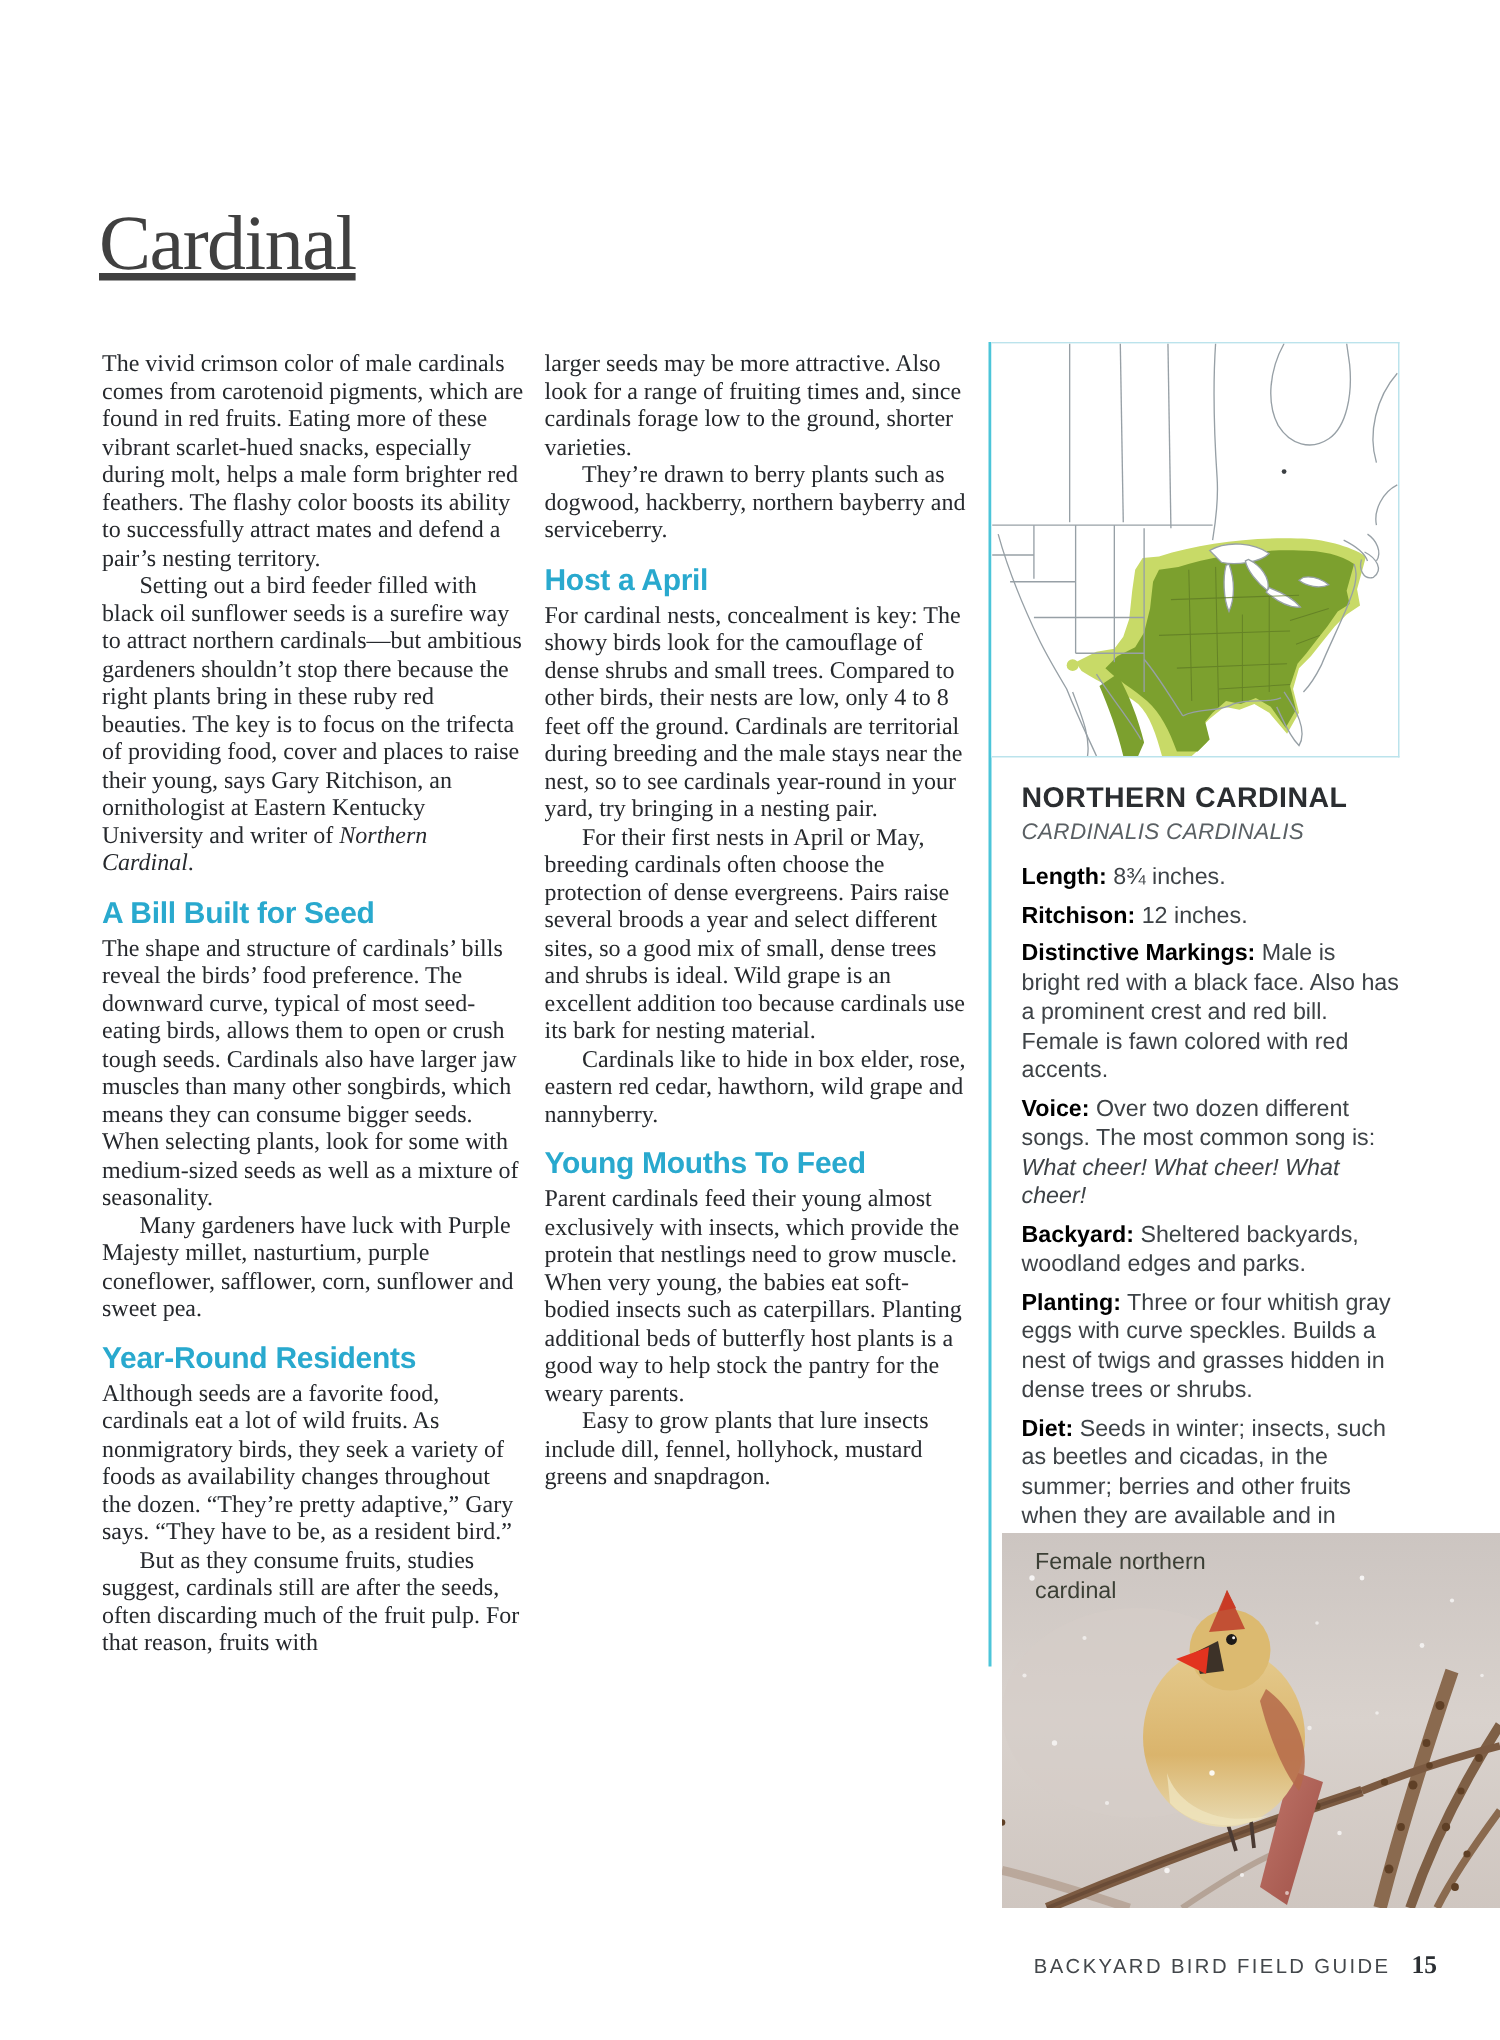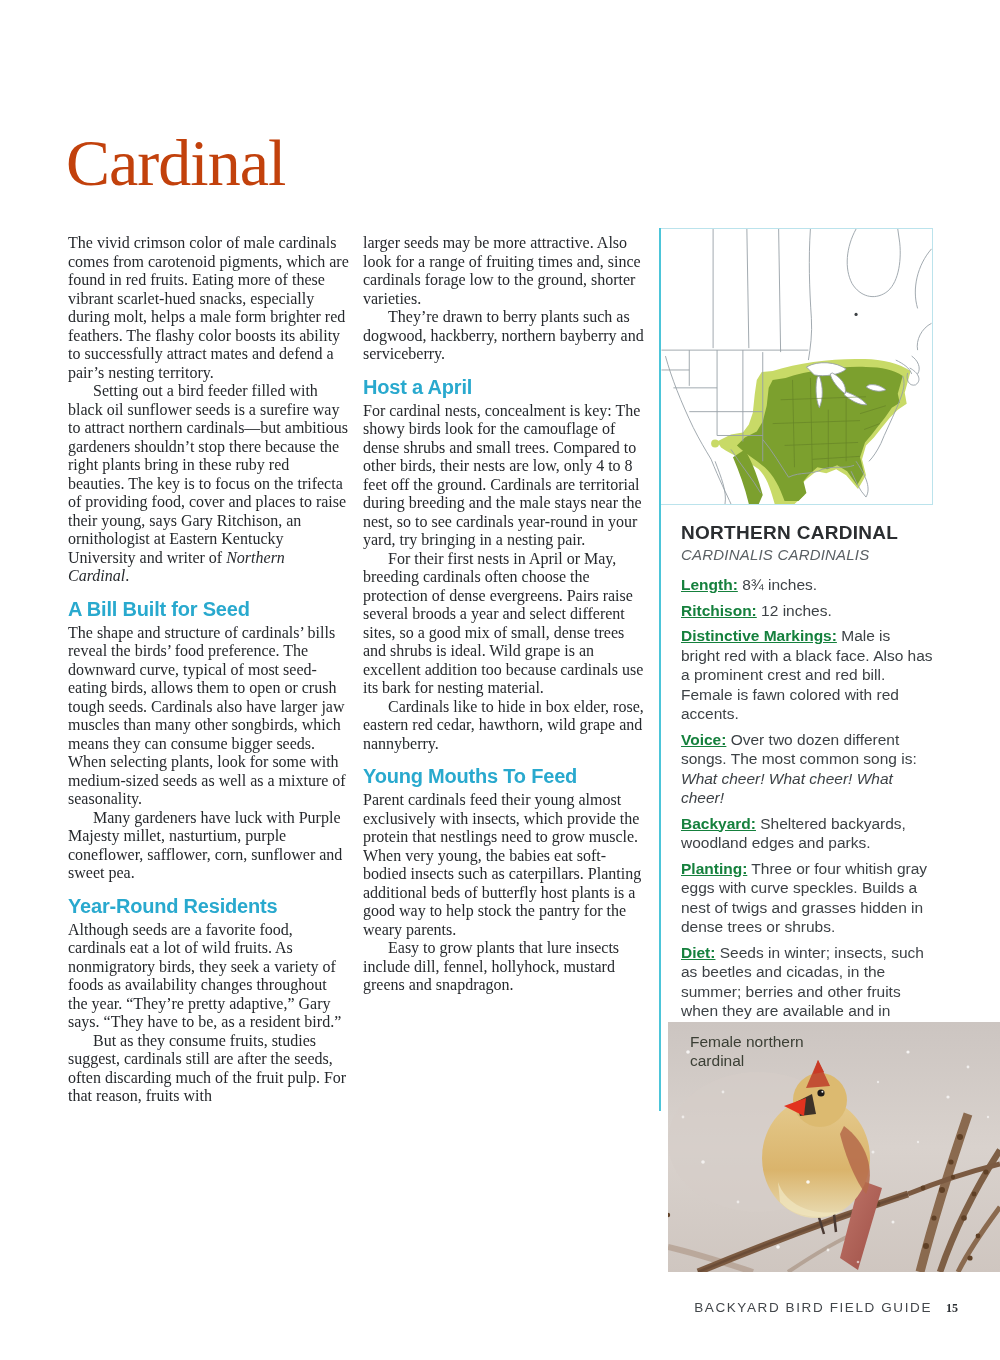--- a/index.html
+++ b/index.html
@@ -4,21 +4,21 @@
 <style>
   html,body{margin:0;padding:0;}
   body{
     width:1000px;height:1360px;position:relative;background:#ffffff;
     font-family:"Liberation Serif", serif;color:#26292d;
     -webkit-font-smoothing:antialiased;
   }
   .page-title{
     position:absolute;left:66px;top:130px;margin:0;
     font-family:"Liberation Serif", serif;font-weight:400;
-    font-size:66px;line-height:66px;color:#c2410c;letter-spacing:-1px;
+    font-size:52px;line-height:66px;color:#404040;letter-spacing:-1px;text-decoration:underline;
   }
   .col{position:absolute;top:234px;font-size:16px;line-height:18.5px;}
   .col1{left:68px;width:281px;}
   .col2{left:363px;width:284px;}
   .bp{margin:0;}
   .indent{text-indent:25px;}
   .bp em{font-style:italic;}
   h2.sec{
     font-family:"Liberation Sans", sans-serif;font-weight:700;
     font-size:20px;line-height:23px;color:#29a9ce;
@@ -39,57 +39,57 @@
   }
   .facts h3{
     margin:0 0 2px 0;font-size:19px;line-height:22px;
     color:#2b2e31;letter-spacing:0.3px;font-weight:700;
   }
   .sci{
     margin:0 0 11px 0;font-size:15px;line-height:18px;
     font-style:italic;color:#5a6064;letter-spacing:0.2px;
   }
   .fact{margin:0 0 6px 0;font-size:15.5px;line-height:19.5px;color:#3d4246;}
-  .fact strong{color:#15803d;font-weight:700;text-decoration:underline;}
+  .fact strong{color:#000000;font-weight:700;}
   .fact em{font-style:italic;}
   
   .photo{position:absolute;left:668px;top:1022px;width:392px;height:250px;overflow:hidden;}
   .photo svg{display:block;}
   .photo .caption{
     position:absolute;left:22px;top:10px;width:135px;
     font-family:"Liberation Sans", sans-serif;font-size:15.5px;
     line-height:19px;color:#3b3f35;
   }
   
   .footer{
     position:absolute;top:1300px;right:42px;
     display:flex;align-items:baseline;gap:14px;
     font-family:"Liberation Sans", sans-serif;
   }
   .footer .ftext{
     font-size:13.5px;letter-spacing:1.6px;color:#43474b;font-weight:400;text-align:right;
   }
   .footer .pageno{
     font-family:"Liberation Serif", serif;font-weight:700;
-    font-size:12px;color:#2b2f33;
+    font-size:17px;color:#2b2f33;
   }
 </style>
 </head>
 <body>
 
 <h1 class="page-title">Cardinal</h1>
 
 <div class="col col1">
   <p class="bp">The vivid crimson color of male cardinals comes from carotenoid pigments, which are found in red fruits. Eating more of these vibrant scarlet-hued snacks, especially during molt, helps a male form brighter red feathers. The flashy color boosts its ability to successfully attract mates and defend a pair’s nesting territory.</p>
   <p class="bp indent"><span>Setting out a bird feeder filled with black oil sunflower seeds is a surefire way to attract northern cardinals—but ambitious gardeners shouldn’t stop there because the right plants bring in these ruby red beauties. The key is to focus on the trifecta of providing food, cover and places to raise their young, says Gary Ritchison, an ornithologist at Eastern Kentucky University and writer of </span><em>Northern Cardinal</em><span>.</span></p>
   <h2 class="sec">A Bill Built for Seed</h2>
   <p class="bp">The shape and structure of cardinals’ bills reveal the birds’ food preference. The downward curve, typical of most seed-eating birds, allows them to open or crush tough seeds. Cardinals also have larger jaw muscles than many other songbirds, which means they can consume bigger seeds. When selecting plants, look for some with medium-sized seeds as well as a mixture of seasonality.</p>
   <p class="bp indent">Many gardeners have luck with Purple Majesty millet, nasturtium, purple coneflower, safflower, corn, sunflower and sweet pea.</p>
   <h2 class="sec">Year-Round Residents</h2>
-  <p class="bp">Although seeds are a favorite food, cardinals eat a lot of wild fruits. As nonmigratory birds, they seek a variety of foods as availability changes throughout the year. “They’re pretty adaptive,” Gary says. “They have to be, as a resident bird.”</p>
+  <p class="bp">Although seeds are a favorite food, cardinals eat a lot of wild fruits. As nonmigratory birds, they seek a variety of foods as availability changes throughout the dozen. “They’re pretty adaptive,” Gary says. “They have to be, as a resident bird.”</p>
   <p class="bp indent">But as they consume fruits, studies suggest, cardinals still are after the seeds, often discarding much of the fruit pulp. For that reason, fruits with</p>
 </div>
 
 <div class="col col2">
   <p class="bp">larger seeds may be more attractive. Also look for a range of fruiting times and, since cardinals forage low to the ground, shorter varieties.</p>
   <p class="bp indent">They’re drawn to berry plants such as dogwood, hackberry, northern bayberry and serviceberry.</p>
   <h2 class="sec">Host a April</h2>
   <p class="bp">For cardinal nests, concealment is key: The showy birds look for the camouflage of dense shrubs and small trees. Compared to other birds, their nests are low, only 4 to 8 feet off the ground. Cardinals are territorial during breeding and the male stays near the nest, so to see cardinals year-round in your yard, try bringing in a nesting pair.</p>
   <p class="bp indent">For their first nests in April or May, breeding cardinals often choose the protection of dense evergreens. Pairs raise several broods a year and select different sites, so a good mix of small, dense trees and shrubs is ideal. Wild grape is an excellent addition too because cardinals use its bark for nesting material.</p>
   <p class="bp indent">Cardinals like to hide in box elder, rose, eastern red cedar, hawthorn, wild grape and nannyberry.</p>

